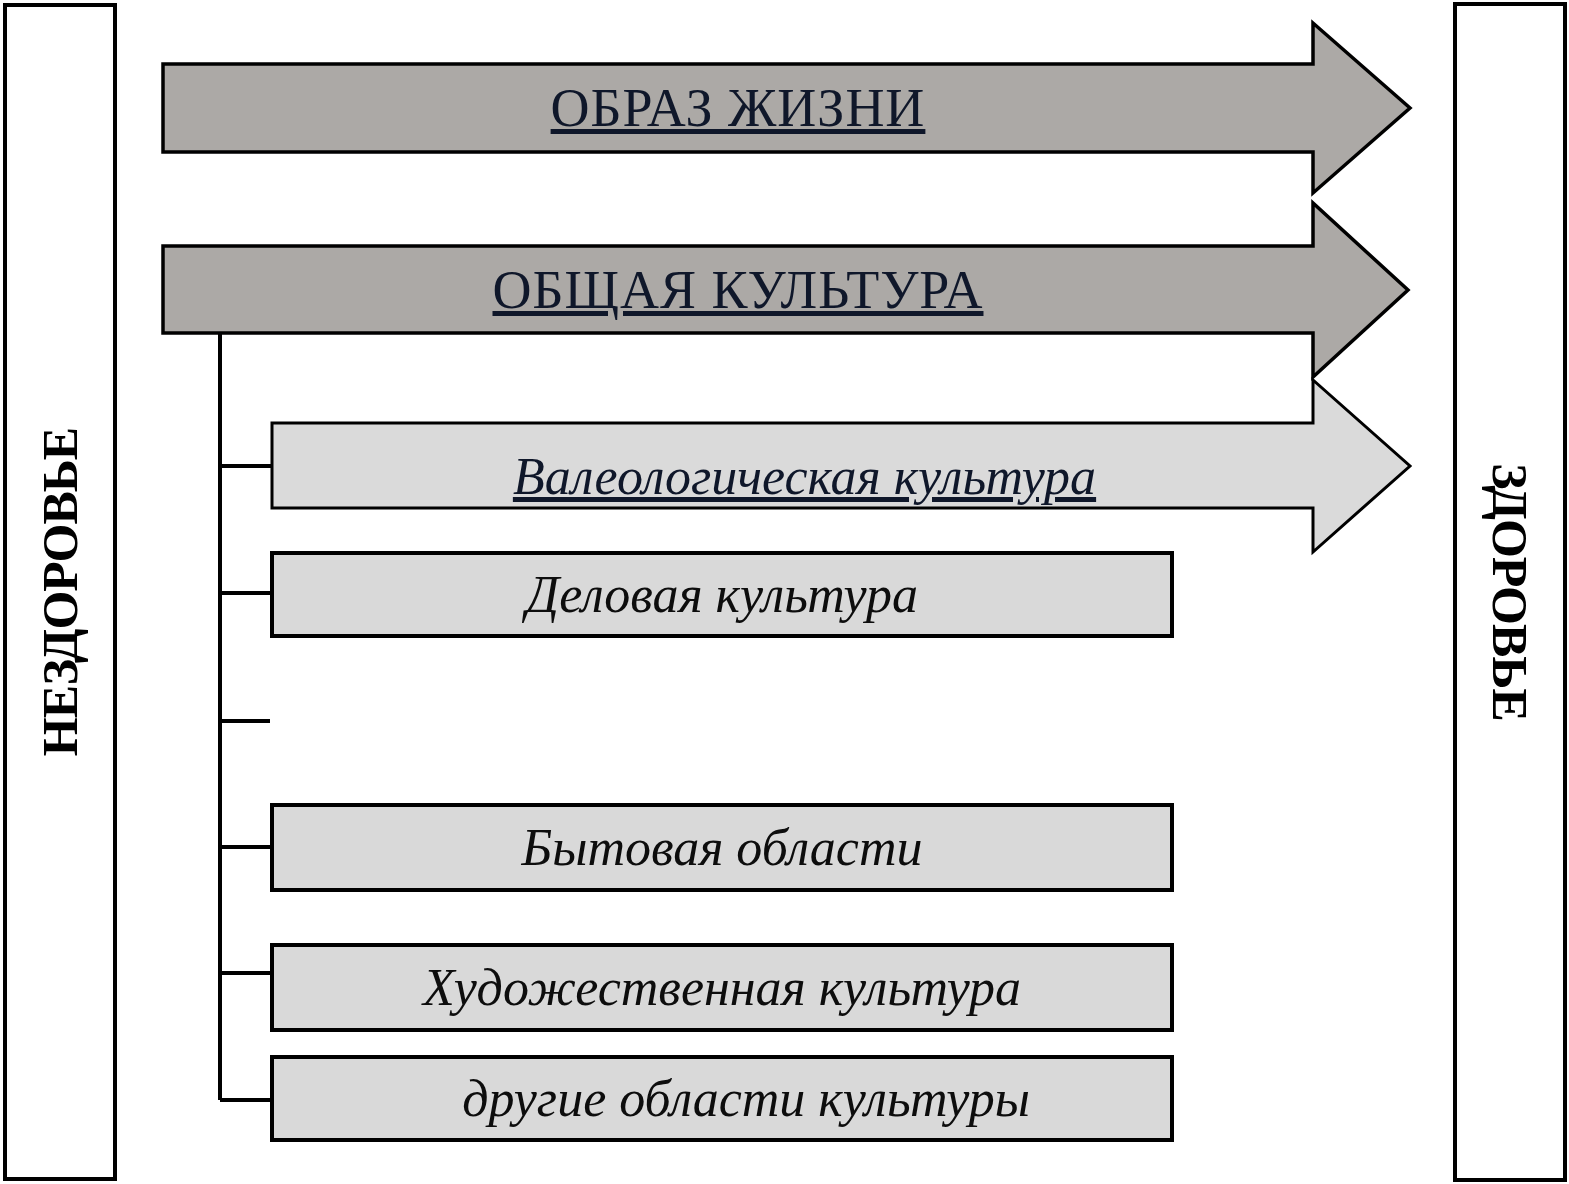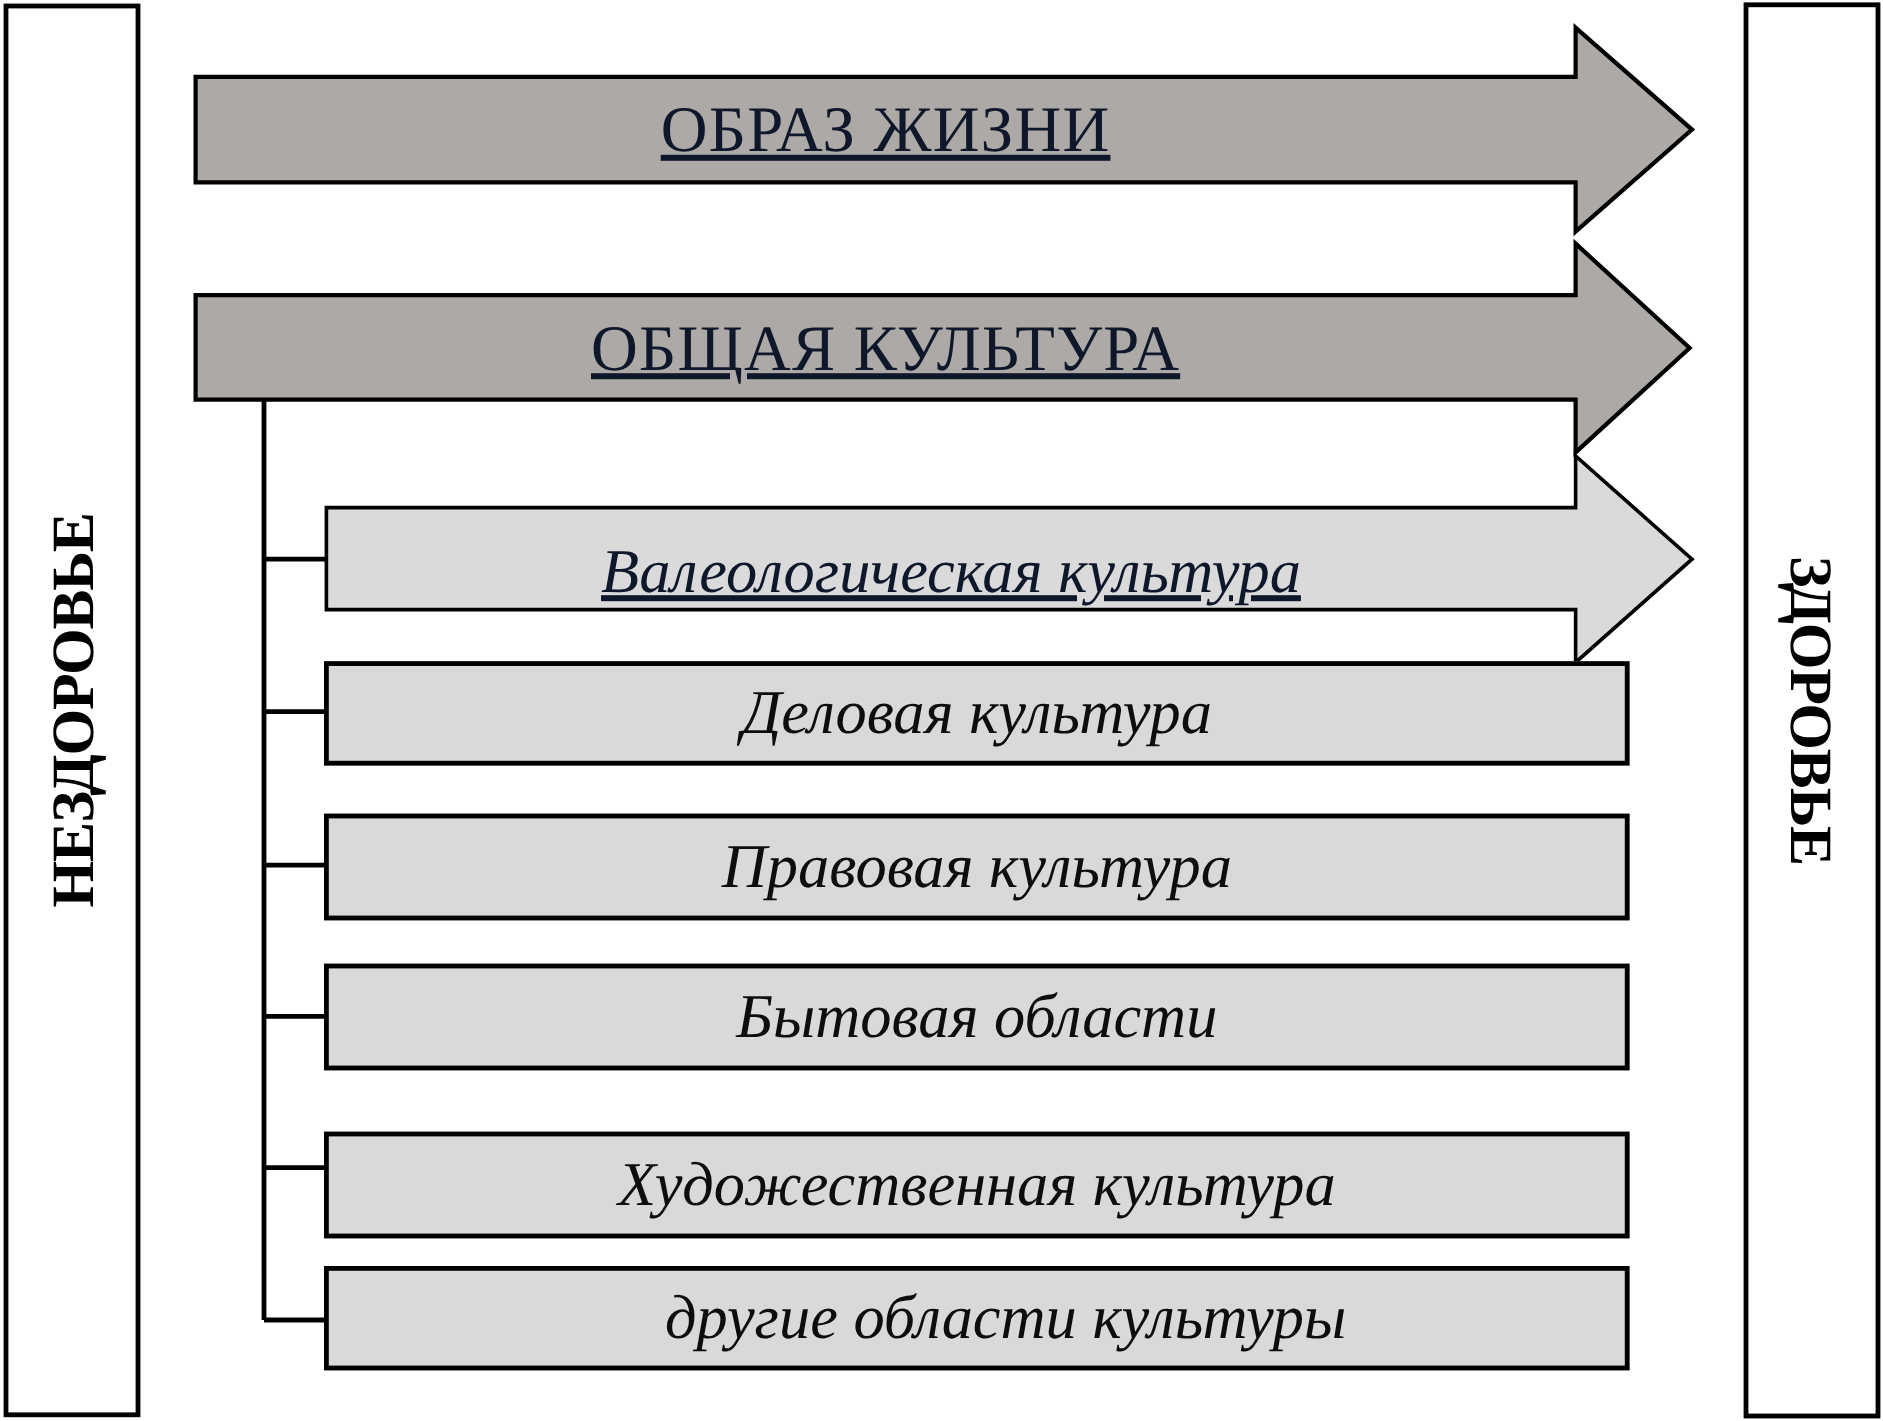--- a/index.html
+++ b/index.html
@@ -58,21 +58,21 @@
     pointer-events: none;
     text-decoration: underline;
   }
   .arrow-label.caps   { font-size: 54px; letter-spacing: 1px; }
   .arrow-label.italic { font-style: italic; font-size: 52px; }
 
   
   .cbox {
     position: absolute;
     left: 270px;
-    width: 1088px;
+    width: 904px;
     box-sizing: border-box;
     background: #d9d9d9;
     border: 4px solid #000000;
     display: flex;
     align-items: center;
     justify-content: center;
     font-style: italic;
     font-size: 52px;
     color: #0d0d0d;
   }
@@ -98,25 +98,24 @@
 
     <polygon class="arrow-dark" points="163,246 1313,246 1313,203 1408,290 1313,377 1313,333 163,333"></polygon>
 
     <polygon class="arrow-light" points="272,423 1313,423 1313,380 1410,466 1313,552 1313,508 272,508"></polygon>
   </svg>
 
   <div class="arrow-label caps" style="left:163px; top:64px; width:1150px; height:88px;">ОБРАЗ ЖИЗНИ</div>
 
   <div class="arrow-label caps" style="left:163px; top:246px; width:1150px; height:87px;">ОБЩАЯ КУЛЬТУРА</div>
 
-  <div class="arrow-label italic" style="left:272px; top:423px; width:1041px; height:107px;">Валеологическая культура</div>
+  <div class="arrow-label italic" style="left:272px; top:423px; width:1041px; height:107px;padding-left:12px;">Валеологическая культура</div>
 
   <div class="cbox" style="top:551px; height:87px;">Деловая культура</div>
 
-  <div class="cbox" style="top:678px; height:89px;">Правовая культура</div>
 
   <div class="cbox" style="top:803px; height:89px;">Бытовая области</div>
 
   <div class="cbox" style="top:927px; height:89px;margin-top:16px;">Художественная культура</div>
 
   <div class="cbox" style="top:1055px; height:87px;padding-left:48px;">другие области культуры</div>
 
 </div>
 
 </body></html>

